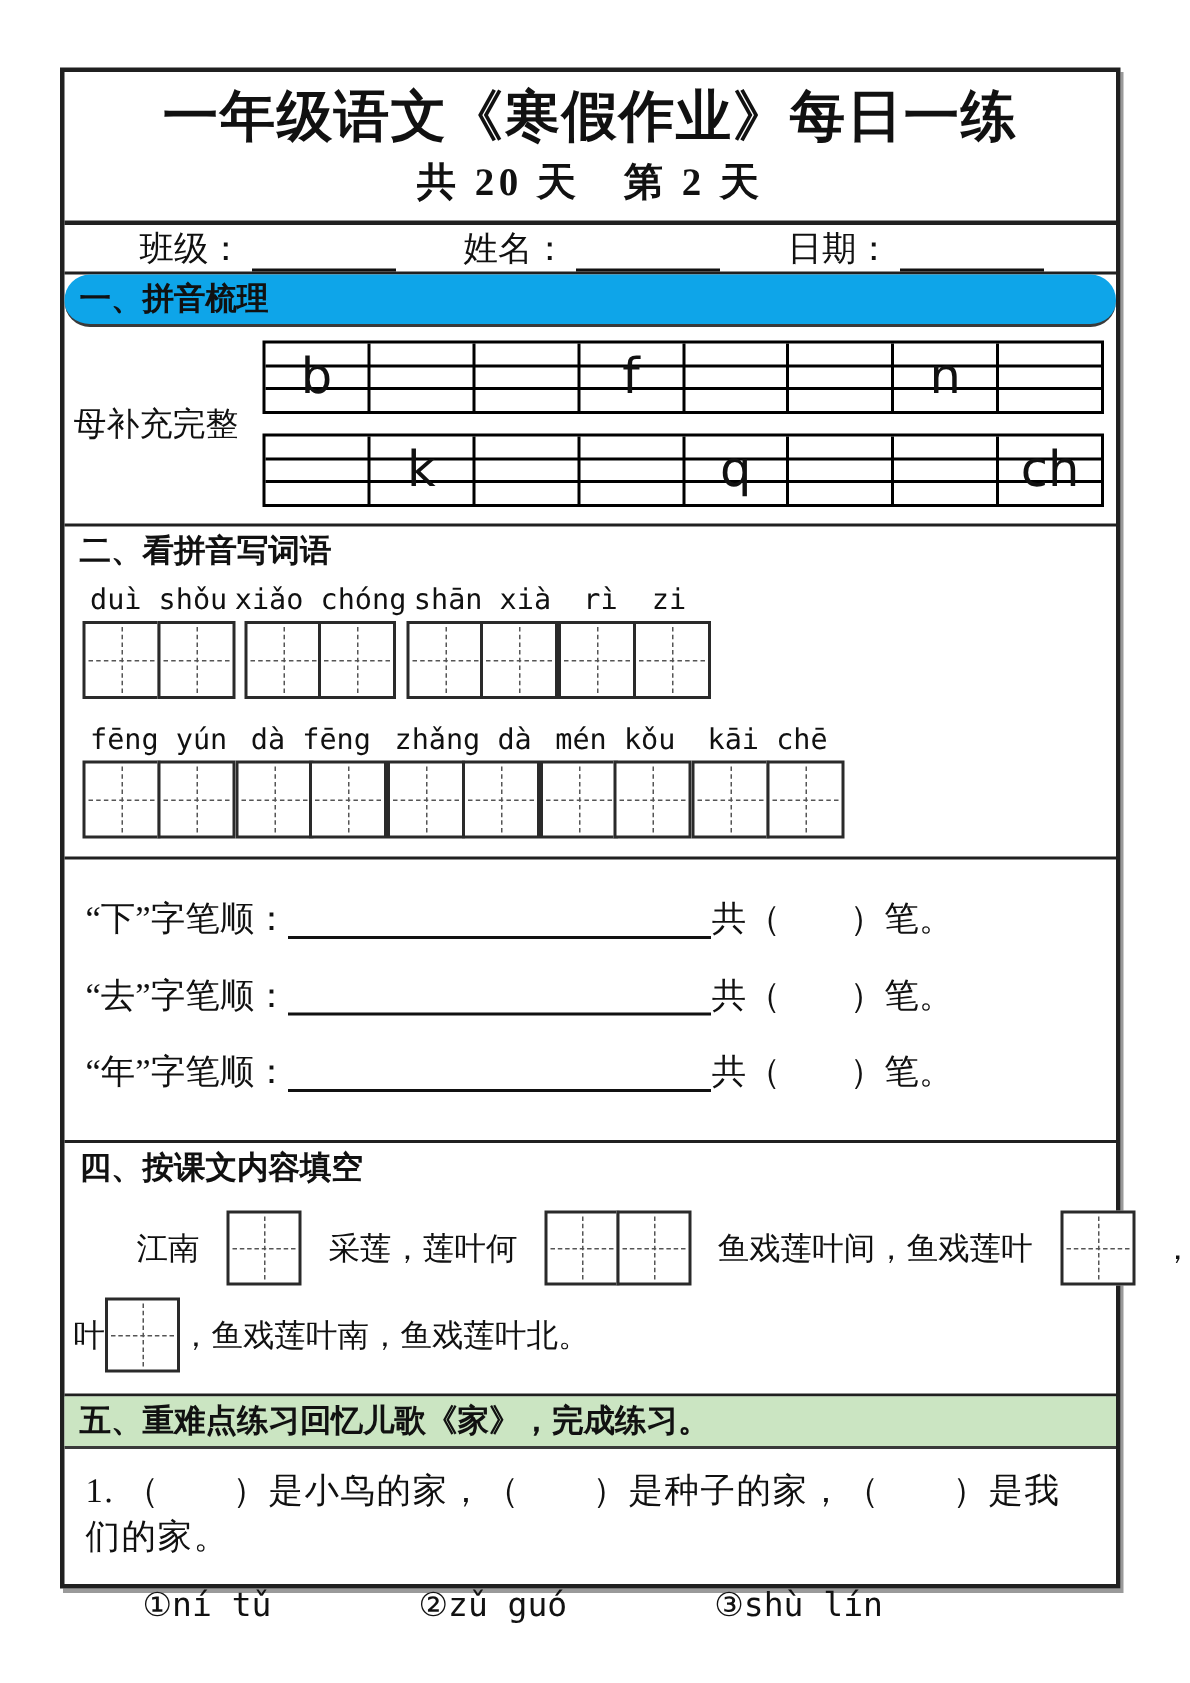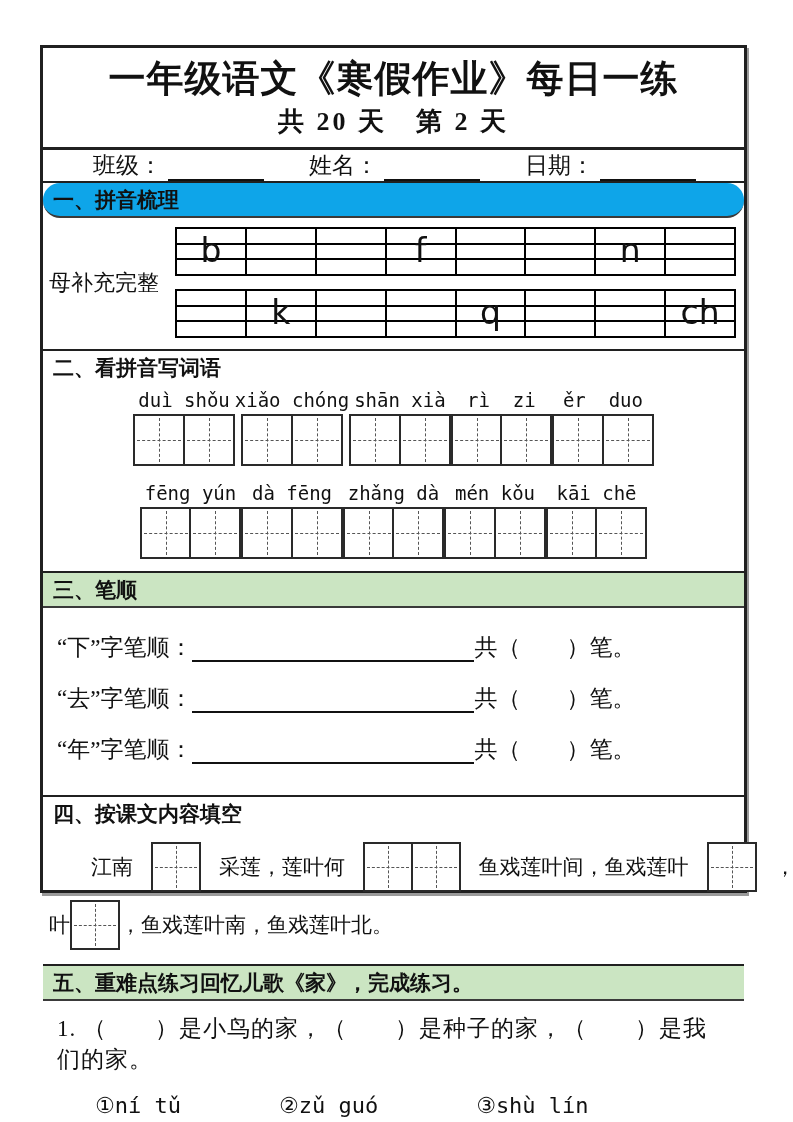--- a/index.html
+++ b/index.html
@@ -1,20 +1,20 @@
 <!DOCTYPE html>
 <html><head>
 <meta charset="utf-8">
 <style>
   html,body { margin:0; padding:0; background:#ffffff; }
   body { width:793px; height:1122px; overflow:hidden;
          font-family:"Liberation Serif","DejaVu Serif",serif; color:#111; }
 
   .page  { position:relative; width:793px; height:1122px; background:#fff; }
-  .sheet { position:absolute; left:40px; top:45px; width:707px; height:848px;
+  .sheet { position:absolute; left:40px; top:45px; width:707px; height:1014px;
            border:3px solid #202020; background:#fff; box-sizing:border-box;
            display:flex; flex-direction:column; box-shadow:2px 3px 0 #9a9a9a; }
 
   
   .title-block { text-align:center; padding:8px 0 8px; border-bottom:3px solid #202020; }
   .title-1 { font-size:37px; font-weight:bold; letter-spacing:1px; line-height:1.25; }
   .title-2 { font-size:26px; font-weight:bold; letter-spacing:3px; margin-top:2px; }
 
   
   .info-row { height:49px; display:flex; align-items:center;
@@ -50,21 +50,21 @@
   .tpair { display:flex; }
   .tbox { width:52px; height:52px; border:2.5px solid #2a2a2a; position:relative;
           background:#fff; box-sizing:border-box; flex:none; }
   .tpair .tbox + .tbox { margin-left:-2.5px; }
   .tbox::before { content:""; position:absolute; left:50%; top:2px; bottom:2px;
                   border-left:1.5px dashed #555; }
   .tbox::after  { content:""; position:absolute; top:50%; left:2px; right:2px;
                   border-top:1.5px dashed #555; }
 
   
-  .wrow { display:flex; justify-content:center; padding:4px 12px 12px; }
+  .wrow { display:flex; justify-content:flex-start; padding:4px 12px 12px; }
   .wgroup { display:flex; flex-direction:column; align-items:center; gap:3px; }
   .pinyin { font-family:"DejaVu Sans Mono","DejaVu Sans",monospace; font-size:19px;
             white-space:pre; }
 
   
   .s3-body { padding:4px 14px 10px; }
   .stroke-line { font-size:23px; display:flex; align-items:center; margin:20px 0; }
   .sline { flex:0 0 282px; border-bottom:2px solid #111; height:1.15em; }
 
   
@@ -198,27 +198,20 @@
             <div class="tbox"></div>
           </div>
         </div>
         <div class="wgroup">
           <span class="pinyin">rì  zi</span>
           <div class="tpair">
             <div class="tbox"></div>
             <div class="tbox"></div>
           </div>
         </div>
-        <div class="wgroup">
-          <span class="pinyin">ěr  duo</span>
-          <div class="tpair">
-            <div class="tbox"></div>
-            <div class="tbox"></div>
-          </div>
-        </div>
       </div>
       <div class="wrow">
         <div class="wgroup">
           <span class="pinyin">fēng yún</span>
           <div class="tpair">
             <div class="tbox"></div>
             <div class="tbox"></div>
           </div>
         </div>
         <div class="wgroup">
@@ -246,21 +239,20 @@
           <span class="pinyin">kāi chē</span>
           <div class="tpair">
             <div class="tbox"></div>
             <div class="tbox"></div>
           </div>
         </div>
       </div>
     </section>
 
     <section class="sec">
-      <div class="sec-hdr green" style="background: rgb(203, 229, 194);">三、笔顺</div>
       <div class="s3-body">
         <div class="stroke-line">
           <span>“下”字笔顺：</span>
           <span class="sline"></span>
           <span>共（　　）笔。</span>
         </div>
         <div class="stroke-line">
           <span>“去”字笔顺：</span>
           <span class="sline"></span>
           <span>共（　　）笔。</span>

